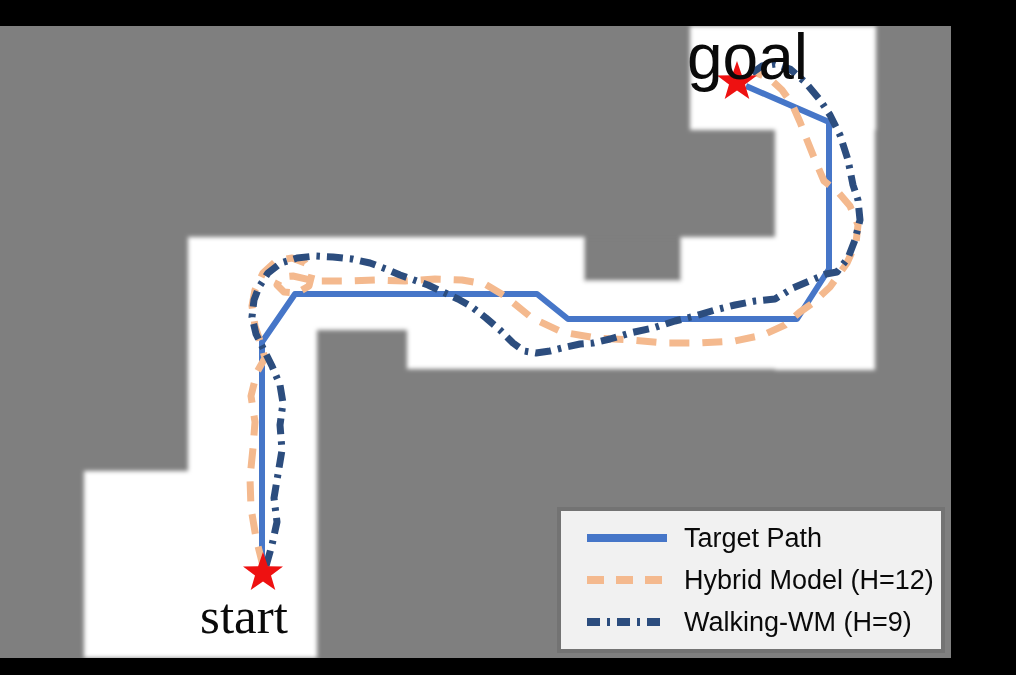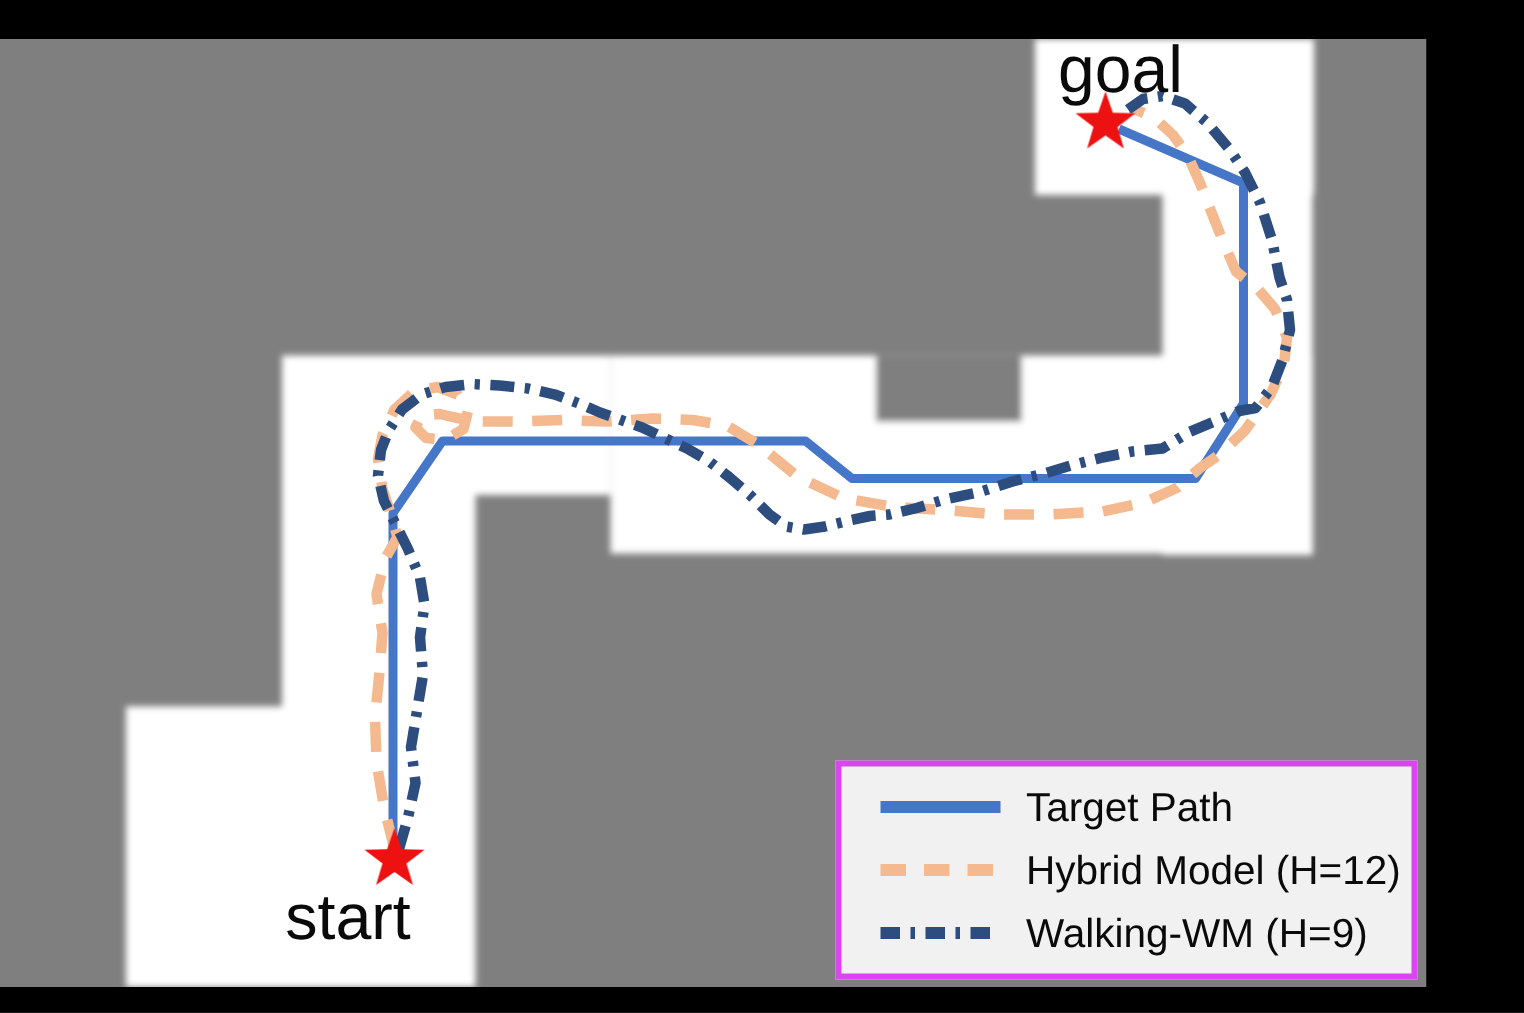--- a/index.html
+++ b/index.html
@@ -1,24 +1,24 @@
 <!DOCTYPE html>
 <html><head>
 <meta charset="utf-8">
 <style>
   html,body{margin:0;padding:0;background:#000;}
   #stage{position:relative;width:1016px;height:675px;background:#000;overflow:hidden;
          font-family:"Liberation Sans", sans-serif;}
   #scene{position:absolute;left:0;top:0;}
-  .map-label{position:absolute;color:#0a0a0a;font-size:44px;line-height:1;
+  .map-label{position:absolute;color:#0a0a0a;font-size:64px;line-height:1;
              text-align:center;width:120px;letter-spacing:0px;}
   #goal-label{left:687px;top:25px;}
-  #start-label{left:172px;top:591px;font-size:43px;}
+  #start-label{left:184px;top:591px;font-size:51px;font-family:Liberation Serif, serif;}
   #legend{position:absolute;left:557px;top:507px;width:388px;height:146px;
-          box-sizing:border-box;background:#f1f1f1;border:4px solid #d946ef;
+          box-sizing:border-box;background:#f1f1f1;border:4px solid #737373;
           display:flex;flex-direction:column;justify-content:space-around;
           padding:6px 0 6px 24px;}
   .legend-row{display:flex;align-items:center;gap:15px;}
   .legend-sample{flex:0 0 84px;height:10px;}
   .legend-label{font-size:27px;color:#0a0a0a;white-space:nowrap;}
   .softpaths{filter:blur(0.4px);}
 </style>
 </head>
 <body>
 

